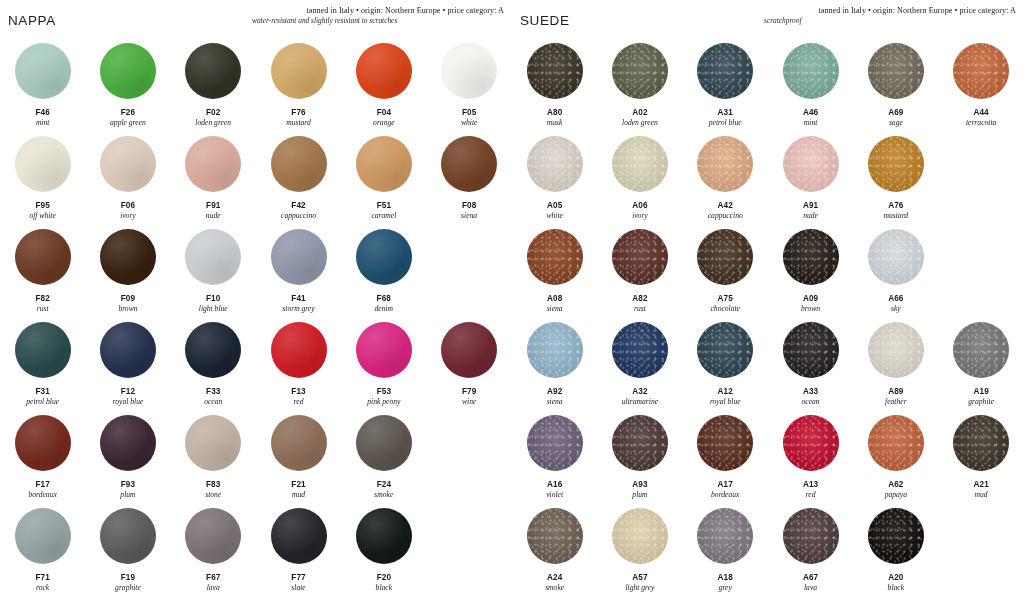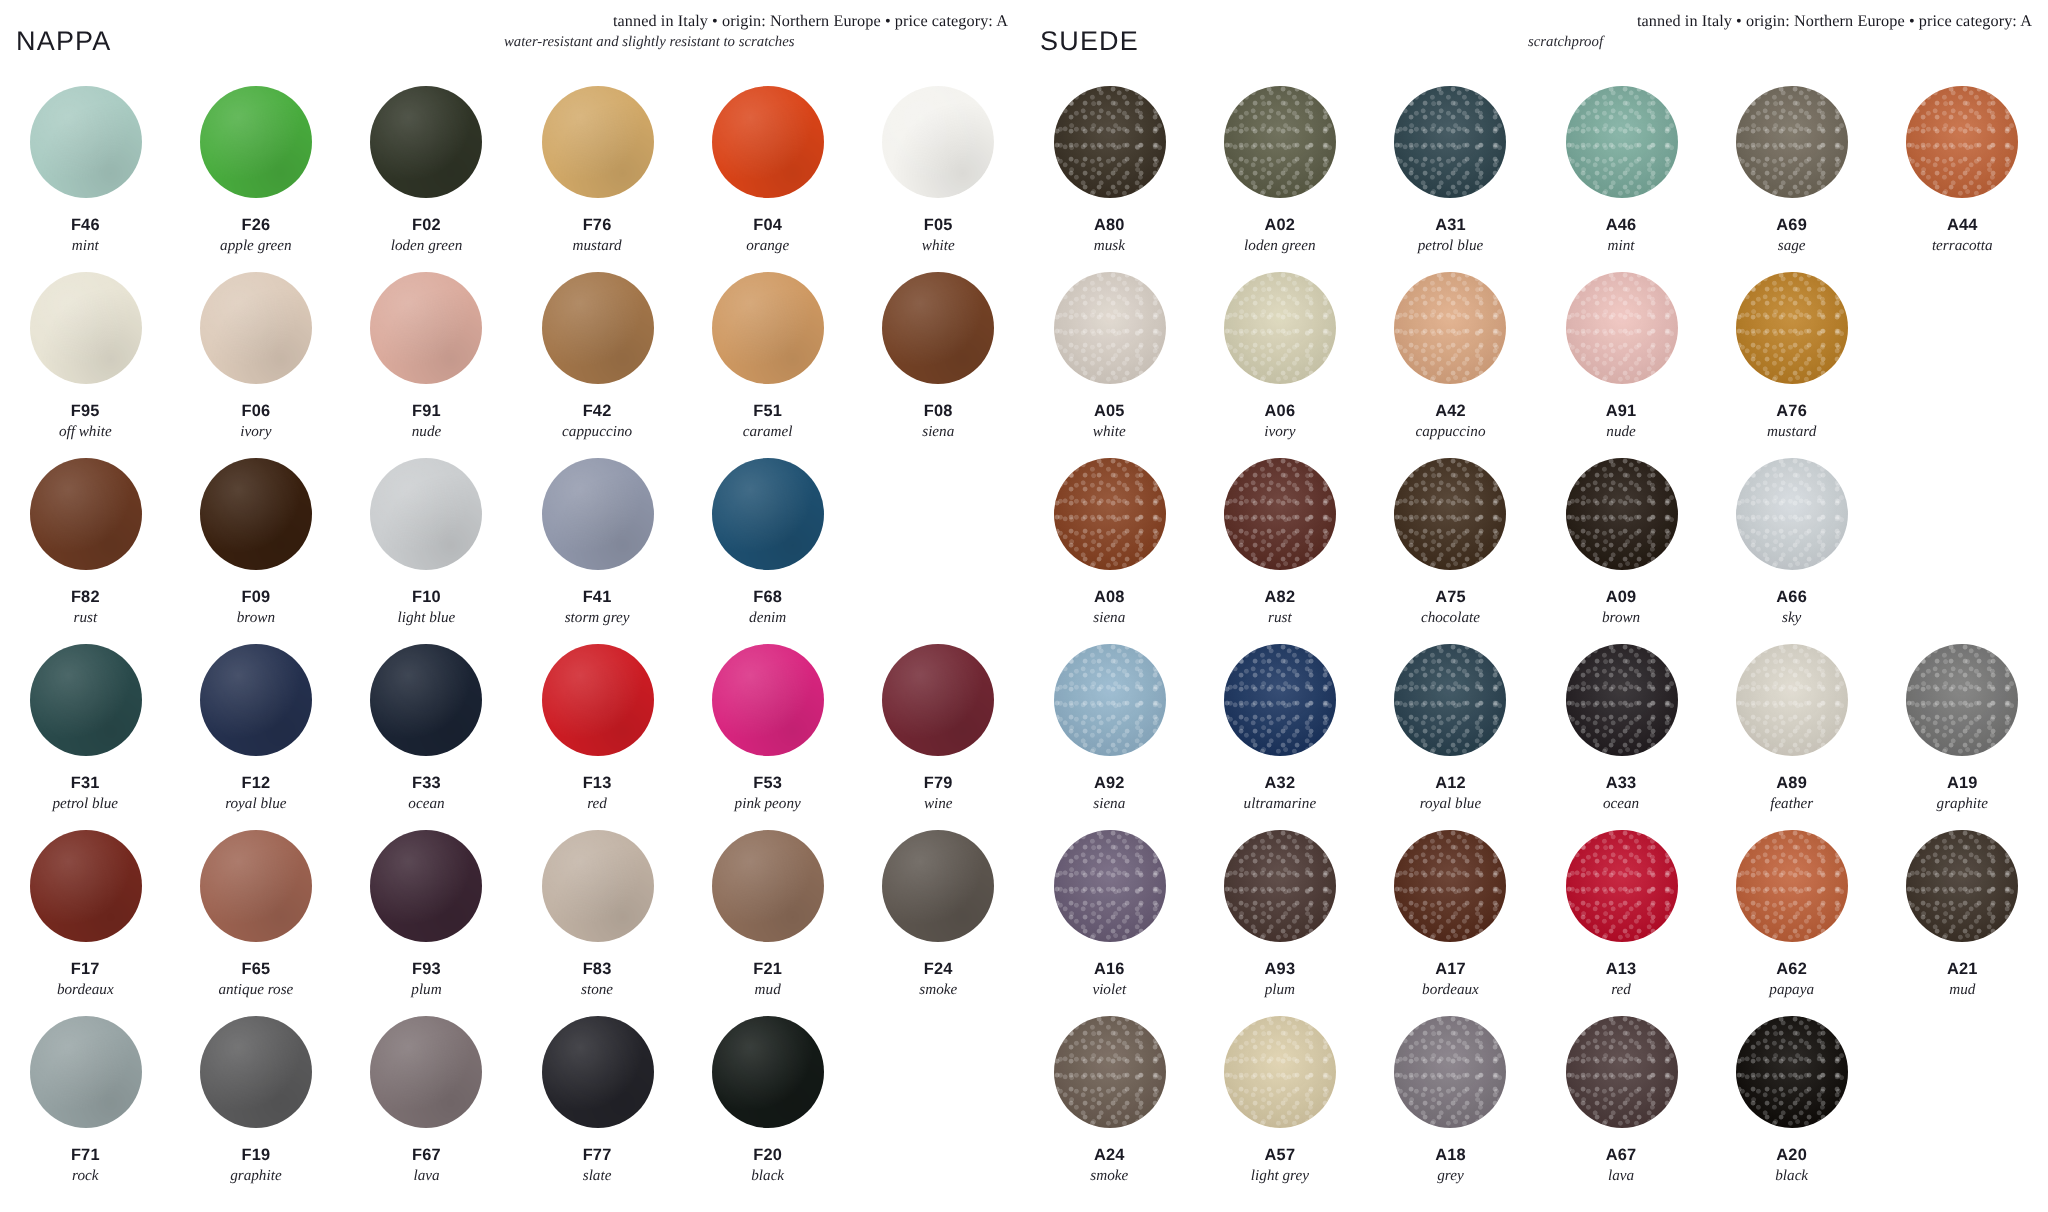--- a/index.html
+++ b/index.html
@@ -375,29 +375,20 @@
           <div class="cell">
             <div class="swatch nappa" style="background: rgb(117, 41, 31);">
               <div class="grain"></div>
             </div>
             <div class="labels">
               <span class="code">F17</span>
               <span class="name">bordeaux</span>
             </div>
           </div>
           <div class="cell">
-            <div class="swatch nappa" style="background: rgb(157, 99, 81);">
-              <div class="grain"></div>
-            </div>
-            <div class="labels">
-              <span class="code">F65</span>
-              <span class="name">antique rose</span>
-            </div>
-          </div>
-          <div class="cell">
             <div class="swatch nappa" style="background: rgb(60, 38, 52);">
               <div class="grain"></div>
             </div>
             <div class="labels">
               <span class="code">F93</span>
               <span class="name">plum</span>
             </div>
           </div>
           <div class="cell">
             <div class="swatch nappa" style="background: rgb(193, 178, 164);">

